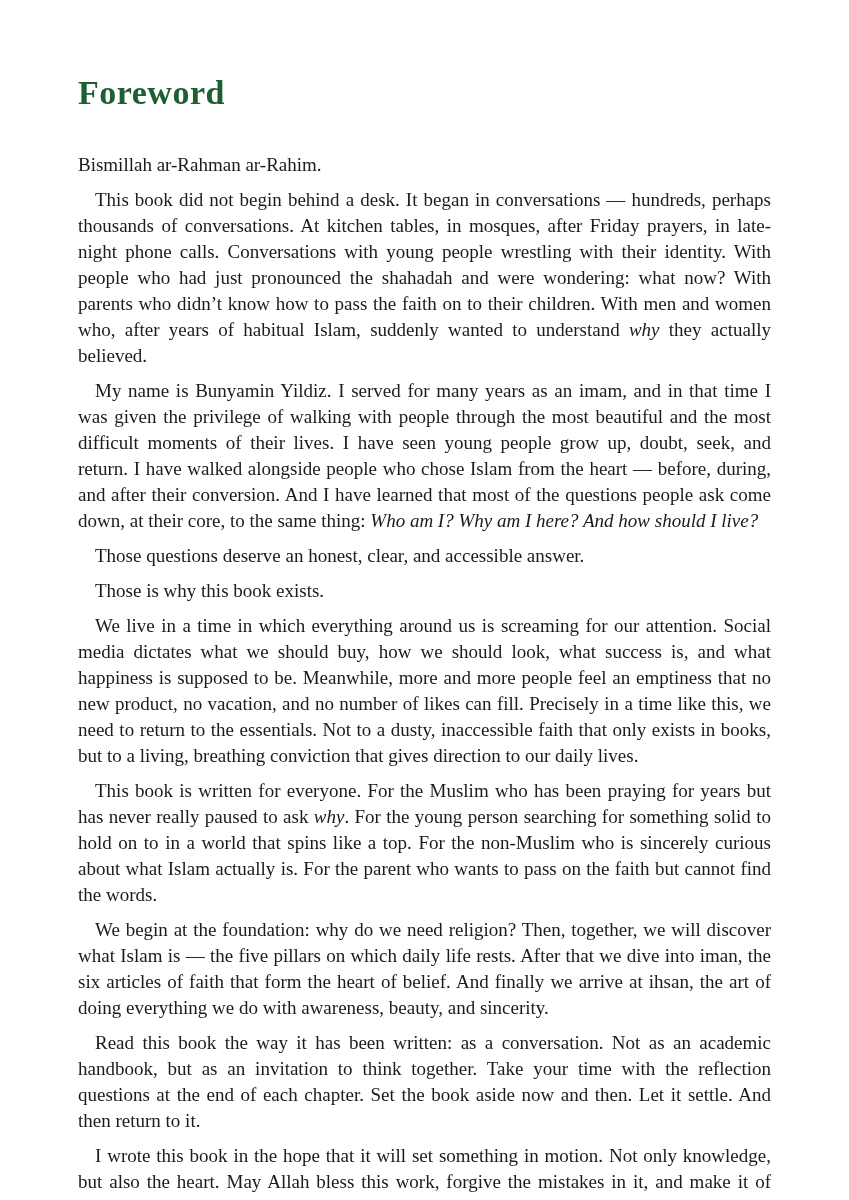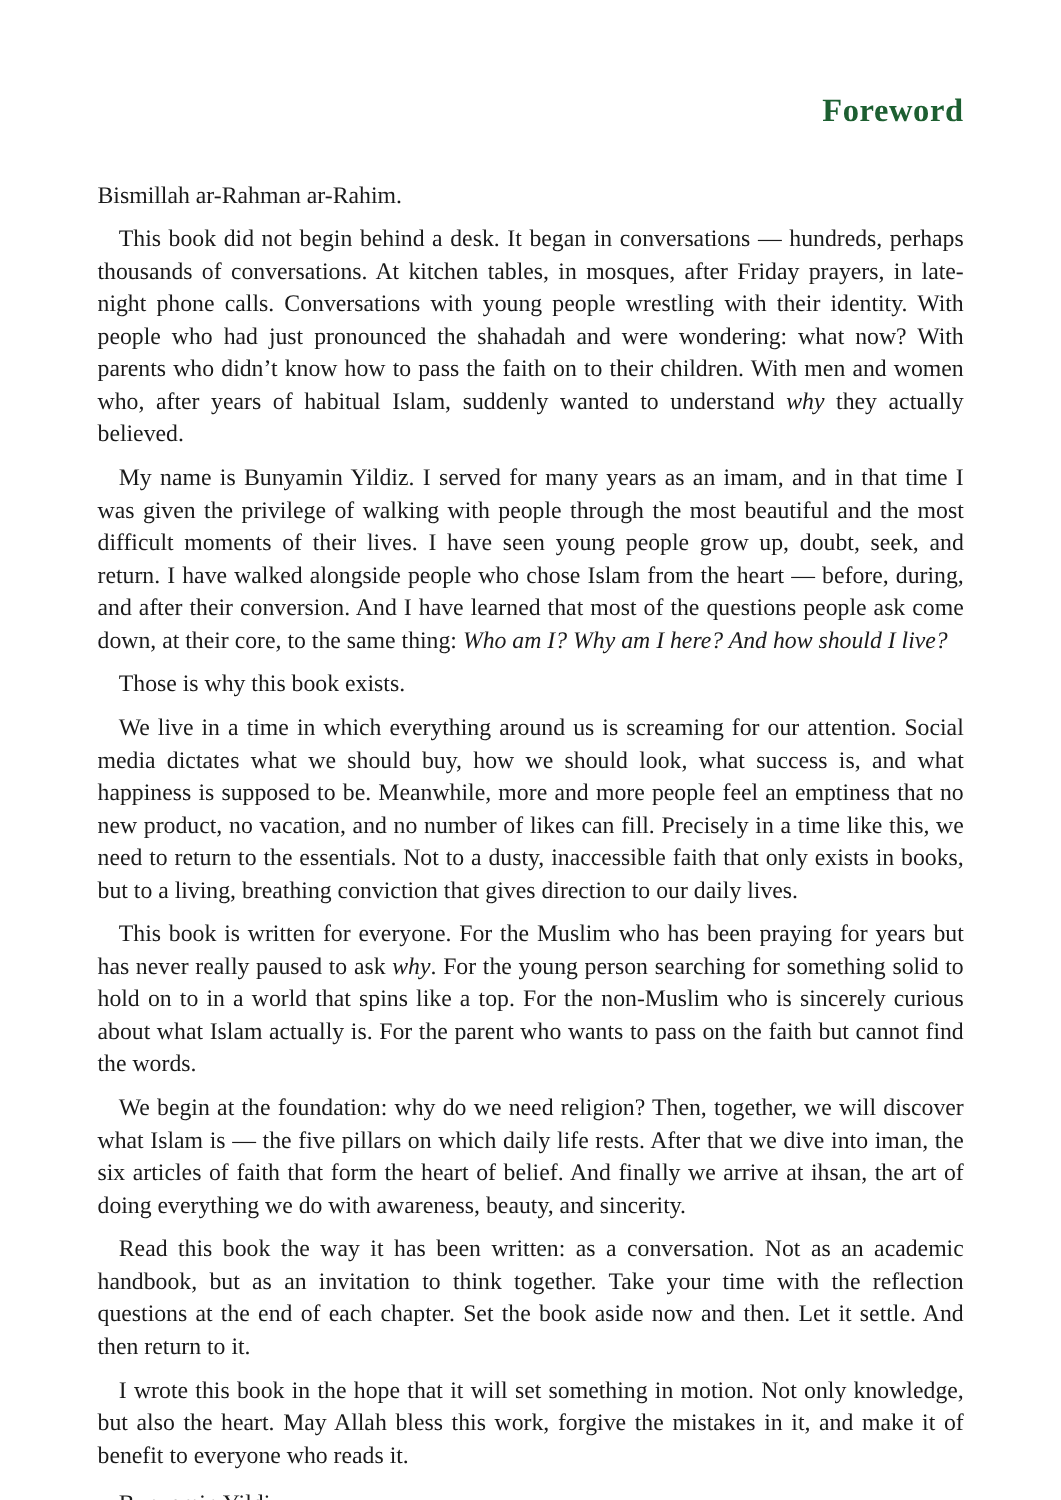--- a/index.html
+++ b/index.html
@@ -11,22 +11,22 @@
     color: #1b1b1b;
     overflow: hidden;
   }
   .page {
     width: 849px;
     height: 1200px;
     background: #ffffff;
     padding: 74px 78px 0 78px;
   }
   .page-title {
-    text-align: right;
-    font-size: 26px;
+    text-align: left;
+    font-size: 34px;
     font-weight: 700;
     letter-spacing: 0.5px;
     margin-bottom: 40px;
     font-family: "Liberation Serif", serif;
   }
   .content {
     font-size: 19px;
     line-height: 26px;
     text-align: justify;
     hyphens: auto;
@@ -51,20 +51,21 @@
 
 <div class="page">
   <h1 class="page-title" style="color: rgb(29, 95, 49);">Foreword</h1>
 
   <div class="content" style="color: rgb(27, 27, 27);">
     <p class="para no-indent">Bismillah ar-Rahman ar-Rahim.</p>
 
     <div>
         <p class="para"><span>This book did not begin behind a desk. It began in conversations — hundreds, perhaps thousands of conversations. At kitchen tables, in mosques, after Friday prayers, in late-night phone calls. Conversations with young people wrestling with their identity. With people who had just pronounced the shahadah and were wondering: what now? With parents who didn’t know how to pass the faith on to their children. With men and women who, after years of habitual Islam, suddenly wanted to understand </span><em>why</em><span> they actually believed.</span></p>
         <p class="para"><span>My name is Bunyamin Yildiz. I served for many years as an imam, and in that time I was given the privilege of walking with people through the most beautiful and the most difficult moments of their lives. I have seen young people grow up, doubt, seek, and return. I have walked alongside people who chose Islam from the heart — before, during, and after their conversion. And I have learned that most of the questions people ask come down, at their core, to the same thing: </span><em>Who am I? Why am I here? And how should I live?</em></p>
+        <p class="para"><span>Those questions deserve an honest, clear, and accessible answer.</span></p>
         <p class="para"><span>Those is why this book exists.</span></p>
         <p class="para"><span>We live in a time in which everything around us is screaming for our attention. Social media dictates what we should buy, how we should look, what success is, and what happiness is supposed to be. Meanwhile, more and more people feel an emptiness that no new product, no vacation, and no number of likes can fill. Precisely in a time like this, we need to return to the essentials. Not to a dusty, inaccessible faith that only exists in books, but to a living, breathing conviction that gives direction to our daily lives.</span></p>
         <p class="para"><span>This book is written for everyone. For the Muslim who has been praying for years but has never really paused to ask </span><em>why</em><span>. For the young person searching for something solid to hold on to in a world that spins like a top. For the non-Muslim who is sincerely curious about what Islam actually is. For the parent who wants to pass on the faith but cannot find the words.</span></p>
         <p class="para"><span>We begin at the foundation: why do we need religion? Then, together, we will discover what Islam is — the five pillars on which daily life rests. After that we dive into iman, the six articles of faith that form the heart of belief. And finally we arrive at ihsan, the art of doing everything we do with awareness, beauty, and sincerity.</span></p>
         <p class="para"><span>Read this book the way it has been written: as a conversation. Not as an academic handbook, but as an invitation to think together. Take your time with the reflection questions at the end of each chapter. Set the book aside now and then. Let it settle. And then return to it.</span></p>
         <p class="para"><span>I wrote this book in the hope that it will set something in motion. Not only knowledge, but also the heart. May Allah bless this work, forgive the mistakes in it, and make it of benefit to everyone who reads it.</span></p>
       </div>
 
     <p class="para signature">Bunyamin Yildiz</p>
   </div>

